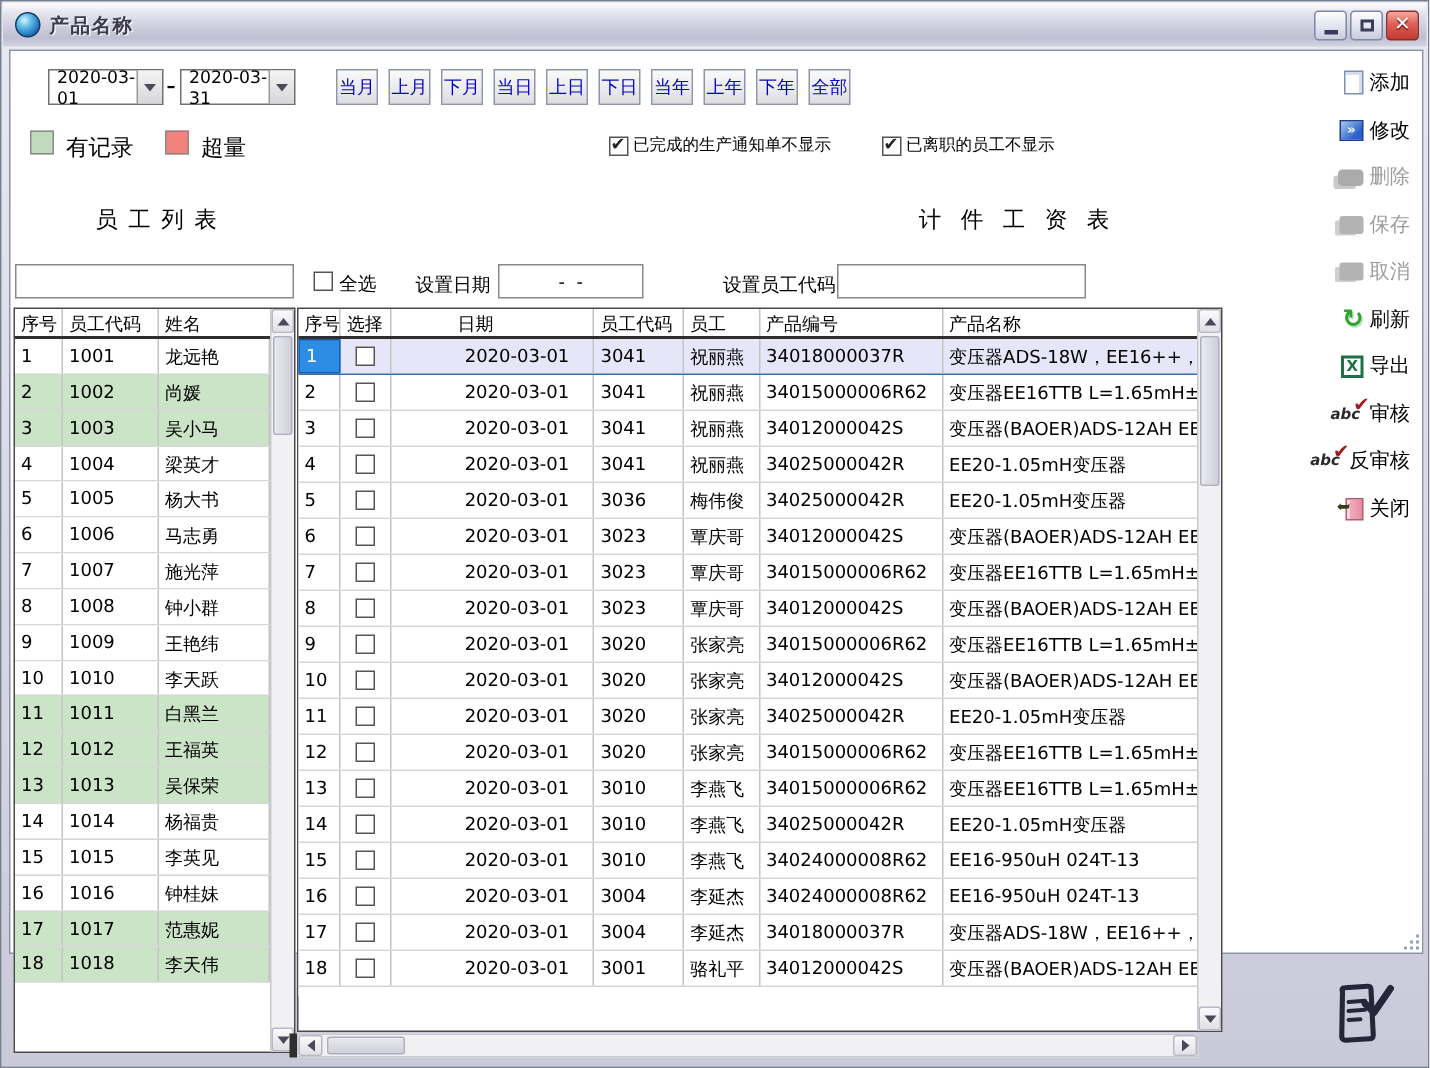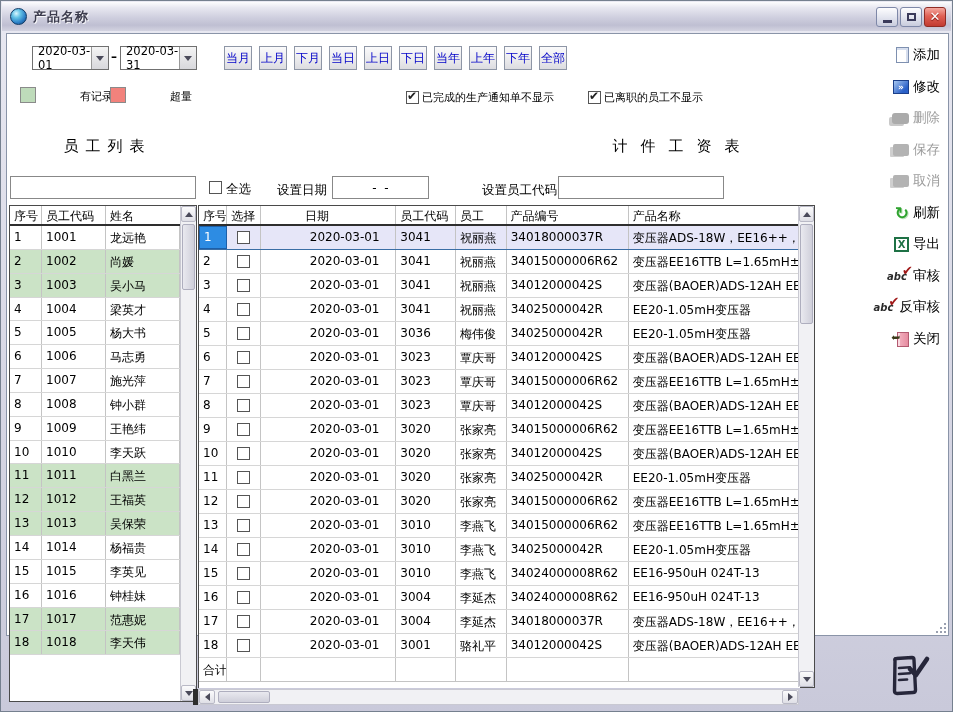--- a/index.html
+++ b/index.html
@@ -40,21 +40,21 @@
     background:linear-gradient(180deg,#F4F4F4,#D8D8DC); display:flex; align-items:center; justify-content:center; }
   .dash { position:absolute; left:104px; top:16px; font-weight:bold; }
 
   .range-buttons { position:absolute; left:217px; top:12px; display:flex; gap:7px; }
   .rbtn { width:28px; height:24px; border:1px solid #8E96A6;
     background:linear-gradient(180deg,#FAFAFB 0%,#EAEAEC 60%,#DCDCE0 100%);
     color:#0000C8; font-size:12px; display:flex; align-items:center; justify-content:center; cursor:default; }
 
   
   .swatch { position:absolute; width:16px; height:16px; border:1px solid #8A8A8A; }
-  .lgd-label { position:absolute; font-size:11px;margin-left:36px; }
+  .lgd-label { position:absolute; font-size:15px; }
   .cb { width:13px; height:13px; border:1px solid #555; background:#fff; display:inline-block; position:relative; }
   .cb.checked::after { content:"✔"; position:absolute; left:0px; top:-3px; font-size:12px; color:#222; }
   .filter { position:absolute; top:57px; display:flex; align-items:flex-start; gap:3px; }
   .filter .flabel { font-size:11px; line-height:14px;font-family:Liberation Mono, monospace; }
 
   
   .ptitle { position:absolute; top:103px; font-size:15px; color:#000; text-align:center; }
   .ptitle.left { left:13px; width:175px; letter-spacing:7px; }
   .ptitle.right { left:558px; width:235px; letter-spacing:13px; }
 
@@ -521,29 +521,20 @@
             <div class="rc c1 cbcell">
               <span class="cb"></span>
             </div>
             <div class="rc c2 date">2020-03-01</div>
             <div class="rc c3">3001</div>
             <div class="rc c4">骆礼平</div>
             <div class="rc c5">34012000042S</div>
             <div class="rc c6">变压器(BAOER)ADS-12AH EE16(加</div>
           </div>
         </div>
-      <div class="totrow">
-        <div class="rc c0">合计</div>
-        <div class="rc c1"></div>
-        <div class="rc c2"></div>
-        <div class="rc c3"></div>
-        <div class="rc c4"></div>
-        <div class="rc c5"></div>
-        <div class="rc c6"></div>
-      </div>
       <div class="partialrow"></div>
       <div class="vscroll">
         <span class="sbtn top">
             <span class="tri-up"></span>
           </span>
         <span class="thumb" style="top:18px; height:100px;"></span>
         <span class="sbtn bottom">
             <span class="tri-down"></span>
           </span>
       </div>

